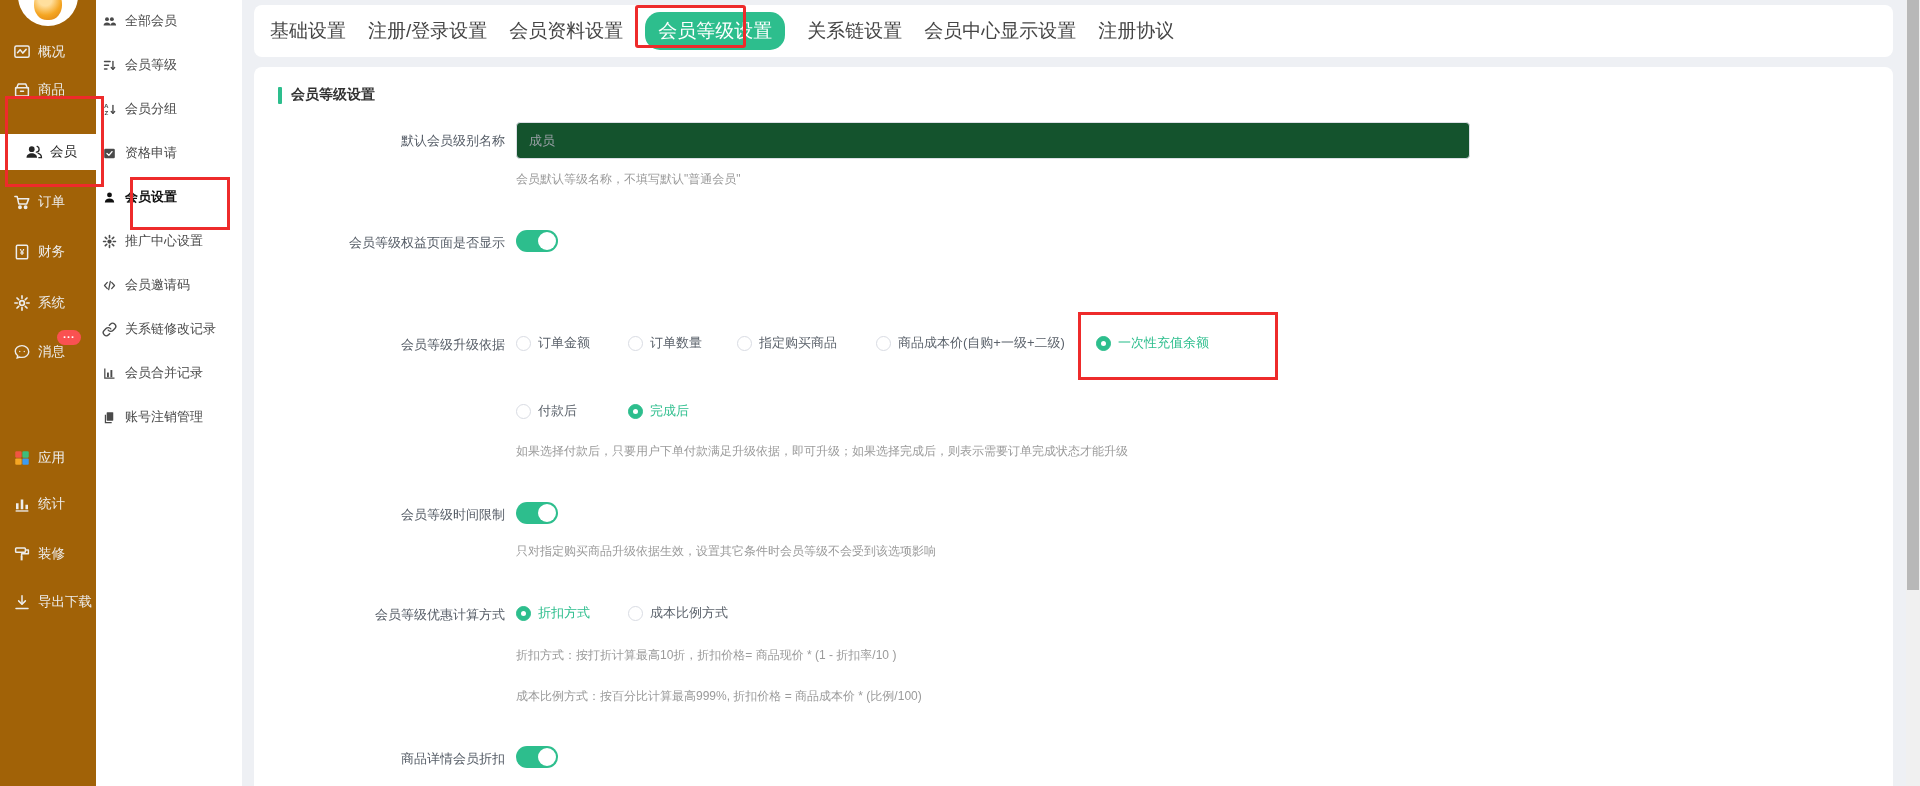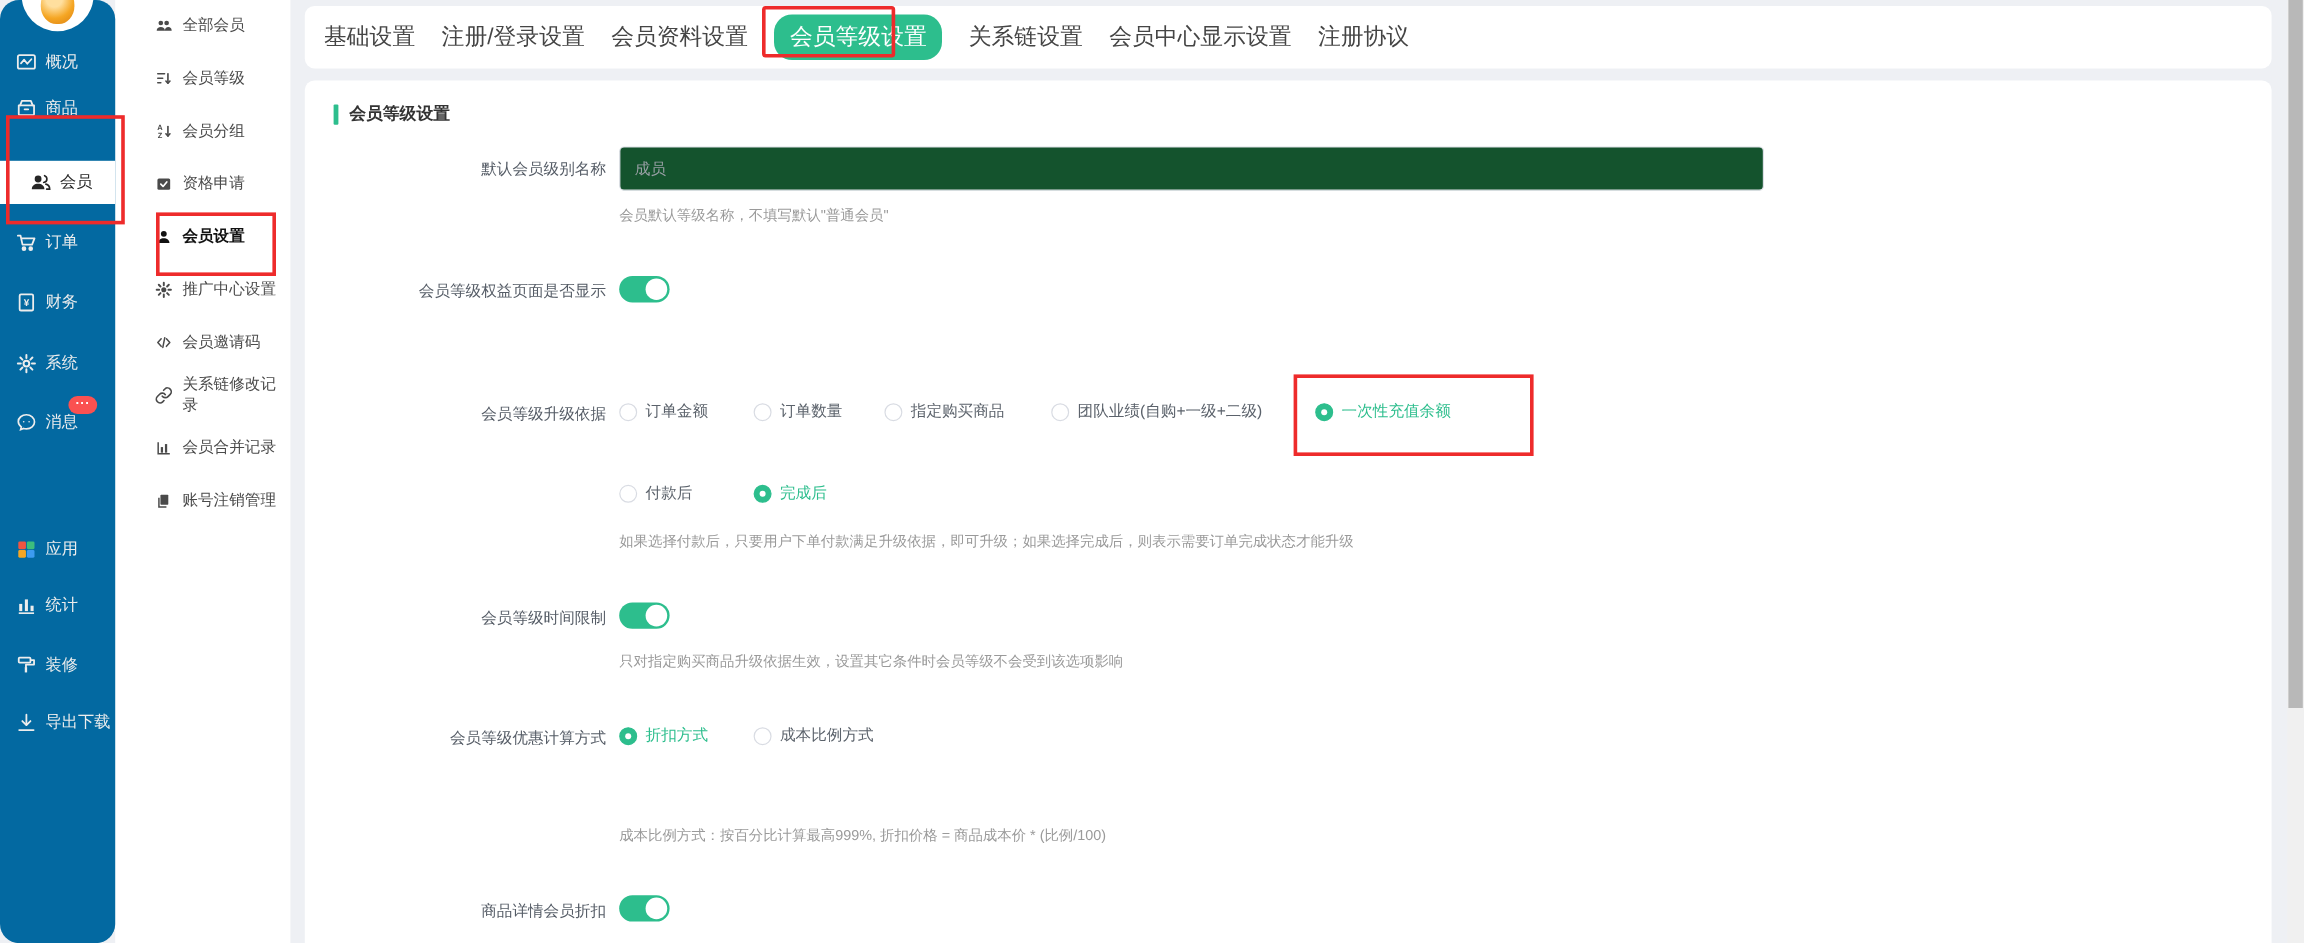--- a/index.html
+++ b/index.html
@@ -1,37 +1,37 @@
 <!DOCTYPE html>
 <html><head>
 <meta charset="utf-8">
 <style>
   * { margin:0; padding:0; box-sizing:border-box; }
   html,body { width:1920px; height:786px; overflow:hidden;
     font-family:"Liberation Sans","DejaVu Sans",sans-serif; background:#eef0f4; }
   .page { position:relative; width:1920px; height:786px; }
 
   
-  .sidebar-dark { position:absolute; left:0; top:0; width:96px; height:786px; background:#0369a1; z-index:2;border-radius:16px; }
+  .sidebar-dark { position:absolute; left:0; top:0; width:96px; height:786px; background:#a16207; z-index:2; }
   .avatar { position:absolute; left:18px; top:-34px; width:60px; height:60px; border-radius:50%;
     background:#fff; overflow:hidden; }
   .avatar .lantern { position:absolute; left:16px; top:22px; width:28px; height:32px; border-radius:50% 50% 46% 46%;
     background:radial-gradient(circle at 40% 35%, #ffdf9e 0 25%, #f5a623 60%, #d97e12 100%); }
   .d-item { position:absolute; left:0; width:96px; height:34px; display:flex; align-items:center;
     padding-left:13px; gap:7px; color:#ededed; font-size:13.5px; cursor:pointer; }
   .d-item svg { flex:0 0 auto; }
   .d-item.active { background:#fff; color:#262626; height:36px;padding-left:25px; }
   .badge { position:absolute; left:57px; top:330px; width:24px; height:15px; border-radius:8px;
     background:#fa5151; color:#fff; font-size:11px; font-weight:bold; text-align:center; line-height:9px;
     letter-spacing:1px; z-index:3; }
 
   
   .sidebar-light { position:absolute; left:96px; top:0; width:146px; height:786px; background:#ffffff; z-index:1; }
   .l-item { position:absolute; left:0; width:146px; height:36px; display:flex; align-items:center;
-    padding-left:33px; gap:8px; color:#4a4a4a; font-size:13px; cursor:pointer; }
+    padding-left:6px; gap:8px; color:#4a4a4a; font-size:13px; cursor:pointer; }
   .l-item.active { color:#111; font-weight:bold; }
   .l-item svg { flex:0 0 auto; }
 
   
   .tabs-card { position:absolute; left:254px; top:5px; width:1639px; height:52px; background:#fff;
     border-radius:8px; display:flex; align-items:center; padding-left:16px; gap:22px; }
   .tab { font-size:19px; color:#454545; cursor:pointer; white-space:nowrap; }
   .tab.selected { position:relative; background:#2dbe8d; color:#fff; padding:6px 13px; border-radius:15px; }
   .main-card { position:absolute; left:254px; top:67px; width:1639px; height:719px; background:#fff;
     border-radius:8px 8px 0 0; }
@@ -309,21 +309,21 @@
     <div class="radio-opt" style="left:374px; top:268px">
       <span class="radio-dot"></span>
         <span>订单数量</span>
     </div>
     <div class="radio-opt" style="left:483px; top:268px">
       <span class="radio-dot"></span>
         <span>指定购买商品</span>
     </div>
     <div class="radio-opt" style="left:622px; top:268px">
       <span class="radio-dot"></span>
-        <span>团队业绩(自购+一级+二级)</span>
+        <span>商品成本价(自购+一级+二级)</span>
     </div>
     <div class="radio-opt checked" style="left:842px; top:268px">
       <span class="radio-dot"></span>
         <span>一次性充值余额</span>
     </div>
     <div class="anno" style="left:824px; top:245px; width:200px; height:68px;"></div>
 
     <div class="radio-opt" style="left:262px; top:336px">
       <span class="radio-dot"></span>
         <span>付款后</span>
@@ -342,20 +342,21 @@
 
     <div class="flabel" style="top:539px">会员等级优惠计算方式</div>
     <div class="radio-opt checked" style="left:262px; top:538px">
       <span class="radio-dot"></span>
         <span>折扣方式</span>
     </div>
     <div class="radio-opt" style="left:374px; top:538px">
       <span class="radio-dot"></span>
         <span>成本比例方式</span>
     </div>
+    <div class="hint" style="top:580px">折扣方式：按打折计算最高10折，折扣价格= 商品现价 * (1 - 折扣率/10 )</div>
     <div class="hint" style="top:621px">成本比例方式：按百分比计算最高999%, 折扣价格 = 商品成本价 * (比例/100)</div>
 
     <div class="flabel" style="top:683px">商品详情会员折扣</div>
     <div class="toggle" style="top:679px">
         <div class="knob"></div>
       </div>
 
   </div>
 
   <div class="scrollbar">

